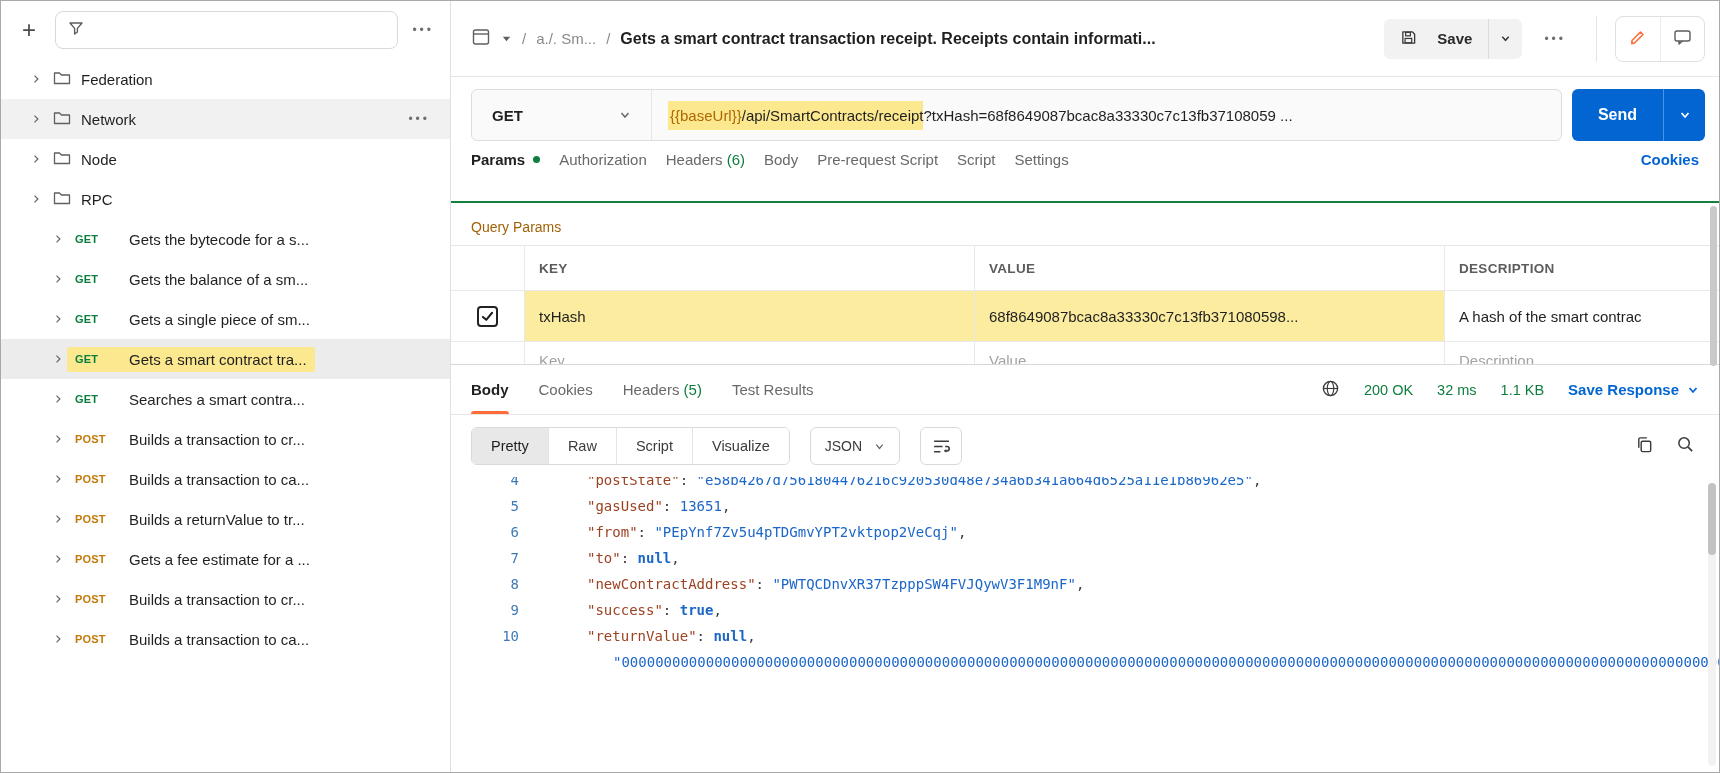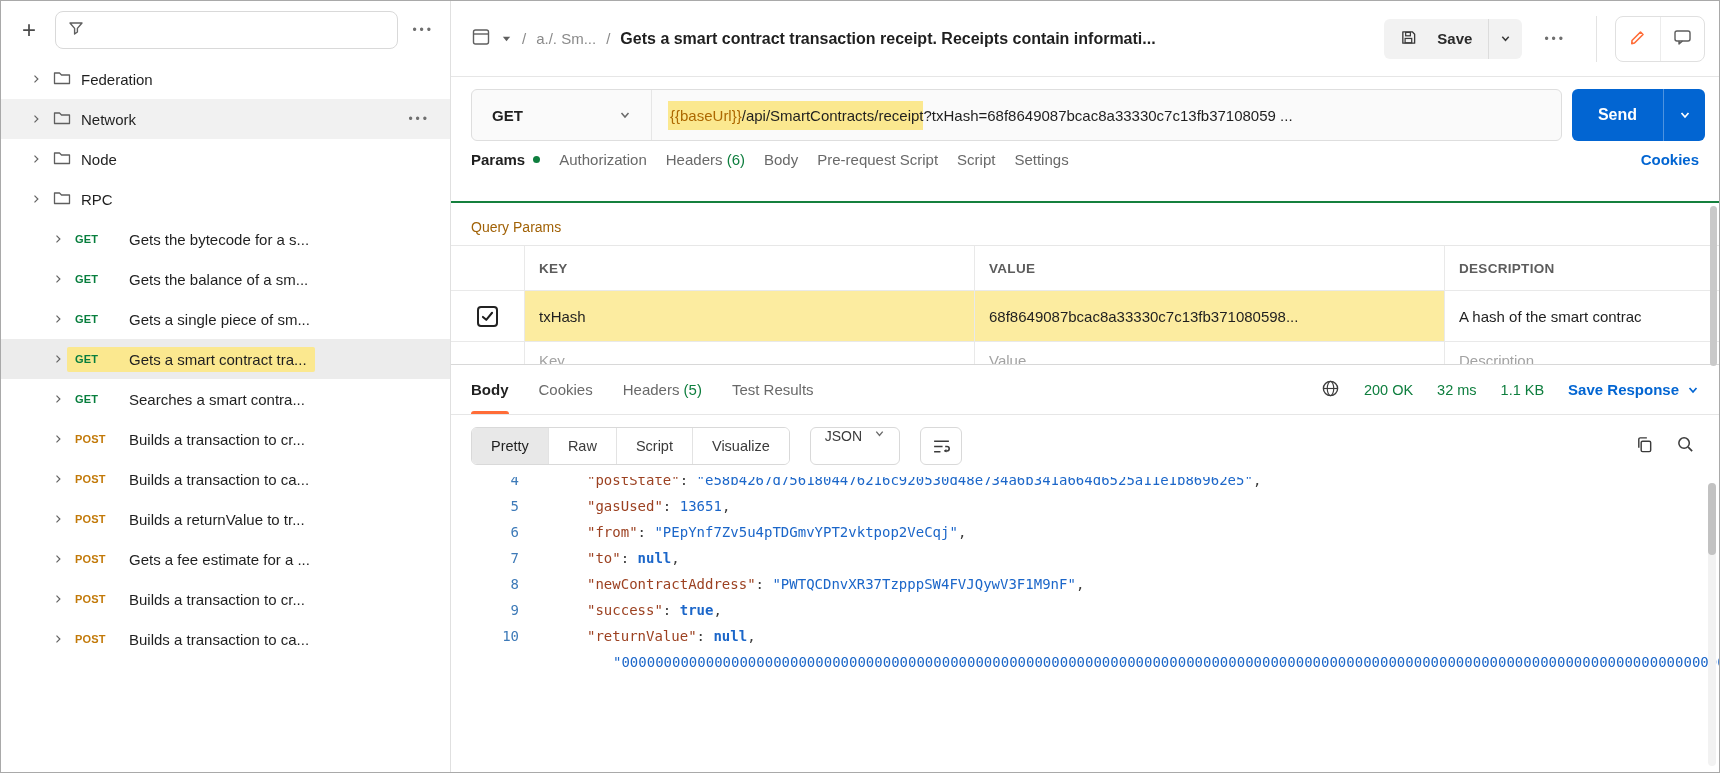--- a/index.html
+++ b/index.html
@@ -83,21 +83,21 @@
   .rtab-active::after{content:"";position:absolute;left:0;right:0;bottom:0;height:3px;background:#ff6c37;border-radius:3px 3px 0 0}
   .resp-meta{margin-left:auto;display:flex;align-items:center;gap:24px}
   .mgreen{color:#0e7e3e;font-size:14.5px;font-weight:500;white-space:nowrap}
   .save-resp{color:#0265d2;font-size:15px;font-weight:600;display:flex;align-items:center;gap:8px;white-space:nowrap}
 
   .view-bar{height:62px;display:flex;align-items:center;gap:20px;padding:0 20px}
   .segmented{display:flex;border:1px solid #d9d9d9;border-radius:6px;overflow:hidden;height:38px}
   .seg{padding:0 19px;display:flex;align-items:center;font-size:14.5px;color:#3b3b3b;background:#fff;border-right:1px solid #e3e3e3;white-space:nowrap}
   .seg:last-child{border-right:none}
   .seg-active{background:#e8e8e8;color:#1f1f1f}
-  .json-dd{border:1px solid #d9d9d9;border-radius:6px;height:38px;padding:0 14px;display:flex;gap:12px;font-size:14px;color:#3b3b3b}
+  .json-dd{border:1px solid #d9d9d9;border-radius:6px;height:38px;padding:0 14px;display:flex;align-items:center;gap:12px;font-size:14px;color:#3b3b3b}
   .wrap-btn{border:1px solid #d9d9d9;border-radius:6px;width:42px;height:38px;display:flex;align-items:center;justify-content:center}
   .view-right{margin-left:auto;display:flex;align-items:center;gap:22px;padding-right:4px}
 
   .code-area{flex:1;position:relative;overflow:hidden;font-family:"DejaVu Sans Mono",monospace;font-size:14px;line-height:26px}
   .code-inner{margin-top:-10px}
   .cline{display:flex}
   .ln{width:92px;padding-right:24px;text-align:right;color:#3d7ab8;flex-shrink:0}
   .lc{white-space:pre;overflow:hidden;flex:1;min-width:0}
   .ind1{padding-left:44px}
   .ind2{padding-left:70px}

